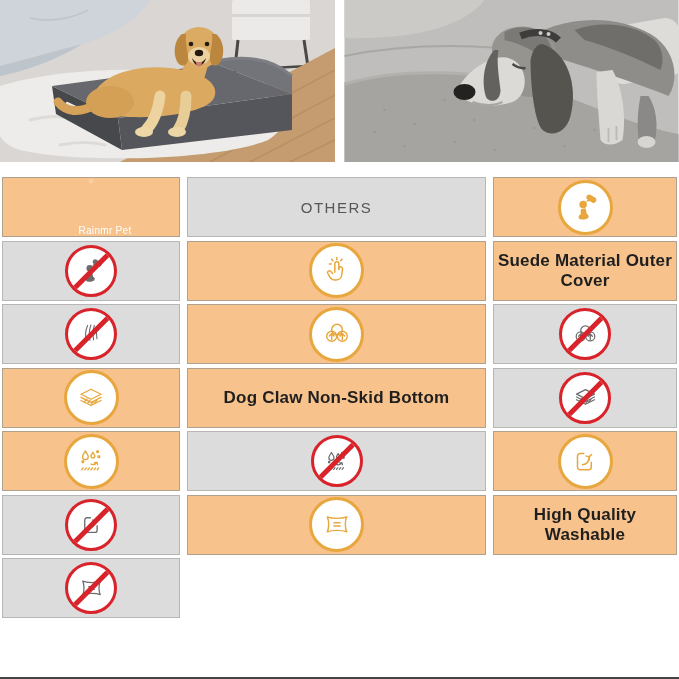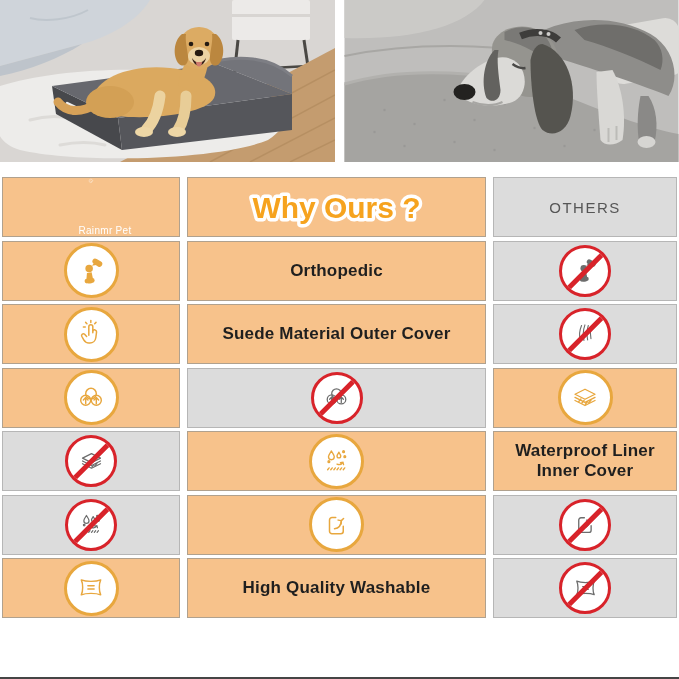--- a/index.html
+++ b/index.html
@@ -183,47 +183,39 @@
         <path d="M34.8 24.7 C 34 30 30.5 33.5 26 34.5"></path>
         <path d="M16 35.5 c2.5 1.2 6 1.5 10-1"></path>
         <path d="M20 14 c-4.5 2-6.5 8-4.5 13"></path>
         <path d="M24 30 c2-2 5-2 6.5 0 c1 1.5 .5 3.5-1.5 4.5"></path>
         <circle cx="27.5" cy="16.5" r="1.2" fill="currentColor" stroke="none"></circle>
       </g>
     </svg>
     <div class="brand-text">Rainmr Pet</div>
   </div>
 
-  <div class="cell peach head-ours">
-    <svg class="title" viewBox="0 0 299 60">
-      <text x="149.5" y="41" text-anchor="middle" font-size="31" font-weight="bold" font-family="&quot;Liberation Sans&quot;, sans-serif" style="fill:var(--title-orange); stroke:#ffffff; stroke-width:7; paint-order:stroke; stroke-linejoin:round;">Why Ours ?</text>
-    </svg>
-  </div>
 
   <div class="cell gray head-others">
     <span>OTHERS</span>
   </div>
 
 <div class="cell peach">
       <span class="ring ours">
         <svg class="ic" viewBox="0 0 48 48">
           <g fill="currentColor">
             <rect x="26" y="6" width="17" height="9" rx="4.5" transform="rotate(32 34 10)"></rect>
             <circle cx="21" cy="20" r="6"></circle>
             <path d="M25.5 15.5 L31 8.5 L34.5 14 Z"></path>
             <path d="M17.5 27 L25 26 L27.5 38 A5.5 5.5 0 0 1 16.5 39 Z"></path>
             <circle cx="17.5" cy="40" r="3.8"></circle>
             <circle cx="26" cy="39" r="3.8"></circle>
           </g>
         </svg>
       </span>
     </div>
-    <div class="cell peach">
-      <span class="feat">Orthopedic</span>
-    </div>
     <div class="cell gray">
       <span class="ring no">
         <svg class="ic no-ic" viewBox="0 0 48 48">
           <g fill="currentColor">
             <rect x="26" y="6" width="17" height="9" rx="4.5" transform="rotate(32 34 10)"></rect>
             <circle cx="21" cy="20" r="6"></circle>
             <path d="M25.5 15.5 L31 8.5 L34.5 14 Z"></path>
             <path d="M17.5 27 L25 26 L27.5 38 A5.5 5.5 0 0 1 16.5 39 Z"></path>
             <circle cx="17.5" cy="40" r="3.8"></circle>
             <circle cx="26" cy="39" r="3.8"></circle>
@@ -293,20 +285,23 @@
       <span class="ring ours">
         <svg class="ic" viewBox="0 0 48 48">
           <g fill="none" stroke="currentColor" stroke-width="2.2" stroke-linecap="round" stroke-linejoin="round">
             <path d="M24 10 L40 18 L24 26 L8 18 Z"></path>
             <path d="M8 23 L24 31 L40 23"></path>
             <path d="M8 28 L24 36 L40 28"></path>
             <path d="M14 29.5 l3.5-4 M19 32 l3.5-4 M24.5 34 l3.5-4 M30 31.5 l3.5-4"></path>
           </g>
         </svg>
       </span>
+    </div>
+    <div class="cell peach">
+      <span class="feat">Dog Claw Non-Skid Bottom</span>
     </div>
     <div class="cell gray">
       <span class="ring no">
         <svg class="ic no-ic" viewBox="0 0 48 48">
           <g fill="none" stroke="currentColor" stroke-width="2.2" stroke-linecap="round" stroke-linejoin="round">
             <path d="M24 10 L40 18 L24 26 L8 18 Z"></path>
             <path d="M8 23 L24 31 L40 23"></path>
             <path d="M8 28 L24 36 L40 28"></path>
             <path d="M14 29.5 l3.5-4 M19 32 l3.5-4 M24.5 34 l3.5-4 M30 31.5 l3.5-4"></path>
           </g>
@@ -322,23 +317,20 @@
             <path d="M27 10 c-1.8 2.7-3 4.4-3 6 a3 3 0 0 0 6 0 c0-1.6-1.2-3.3-3-6 Z"></path>
             <circle cx="34.5" cy="9" r="1.4"></circle>
             <circle cx="36.5" cy="17" r="1.4"></circle>
             <circle cx="11" cy="25" r="1.4"></circle>
             <path d="M24 29 a7.5 7.5 0 0 0 9.5-3.2 M33.5 25.8 l1 4 M33.5 25.8 l-4 .8"></path>
             <path d="M9 38 l2.4-3 M14 38 l2.4-3 M19 38 l2.4-3 M24 38 l2.4-3 M29 38 l2.4-3 M34 38 l2.4-3"></path>
           </g>
         </svg>
       </span>
     </div>
-    <div class="cell peach">
-      <span class="feat">Waterproof Liner Inner Cover</span>
-    </div>
     <div class="cell gray">
       <span class="ring no">
         <svg class="ic no-ic" viewBox="0 0 48 48">
           <g fill="none" stroke="currentColor" stroke-width="2.2" stroke-linecap="round" stroke-linejoin="round">
             <path d="M15 8 c-2.8 4.2-4.6 6.8-4.6 9.3 a4.6 4.6 0 0 0 9.2 0 C19.6 14.8 17.8 12.2 15 8 Z"></path>
             <path d="M27 10 c-1.8 2.7-3 4.4-3 6 a3 3 0 0 0 6 0 c0-1.6-1.2-3.3-3-6 Z"></path>
             <circle cx="34.5" cy="9" r="1.4"></circle>
             <circle cx="36.5" cy="17" r="1.4"></circle>
             <circle cx="11" cy="25" r="1.4"></circle>
             <path d="M24 29 a7.5 7.5 0 0 0 9.5-3.2 M33.5 25.8 l1 4 M33.5 25.8 l-4 .8"></path>

